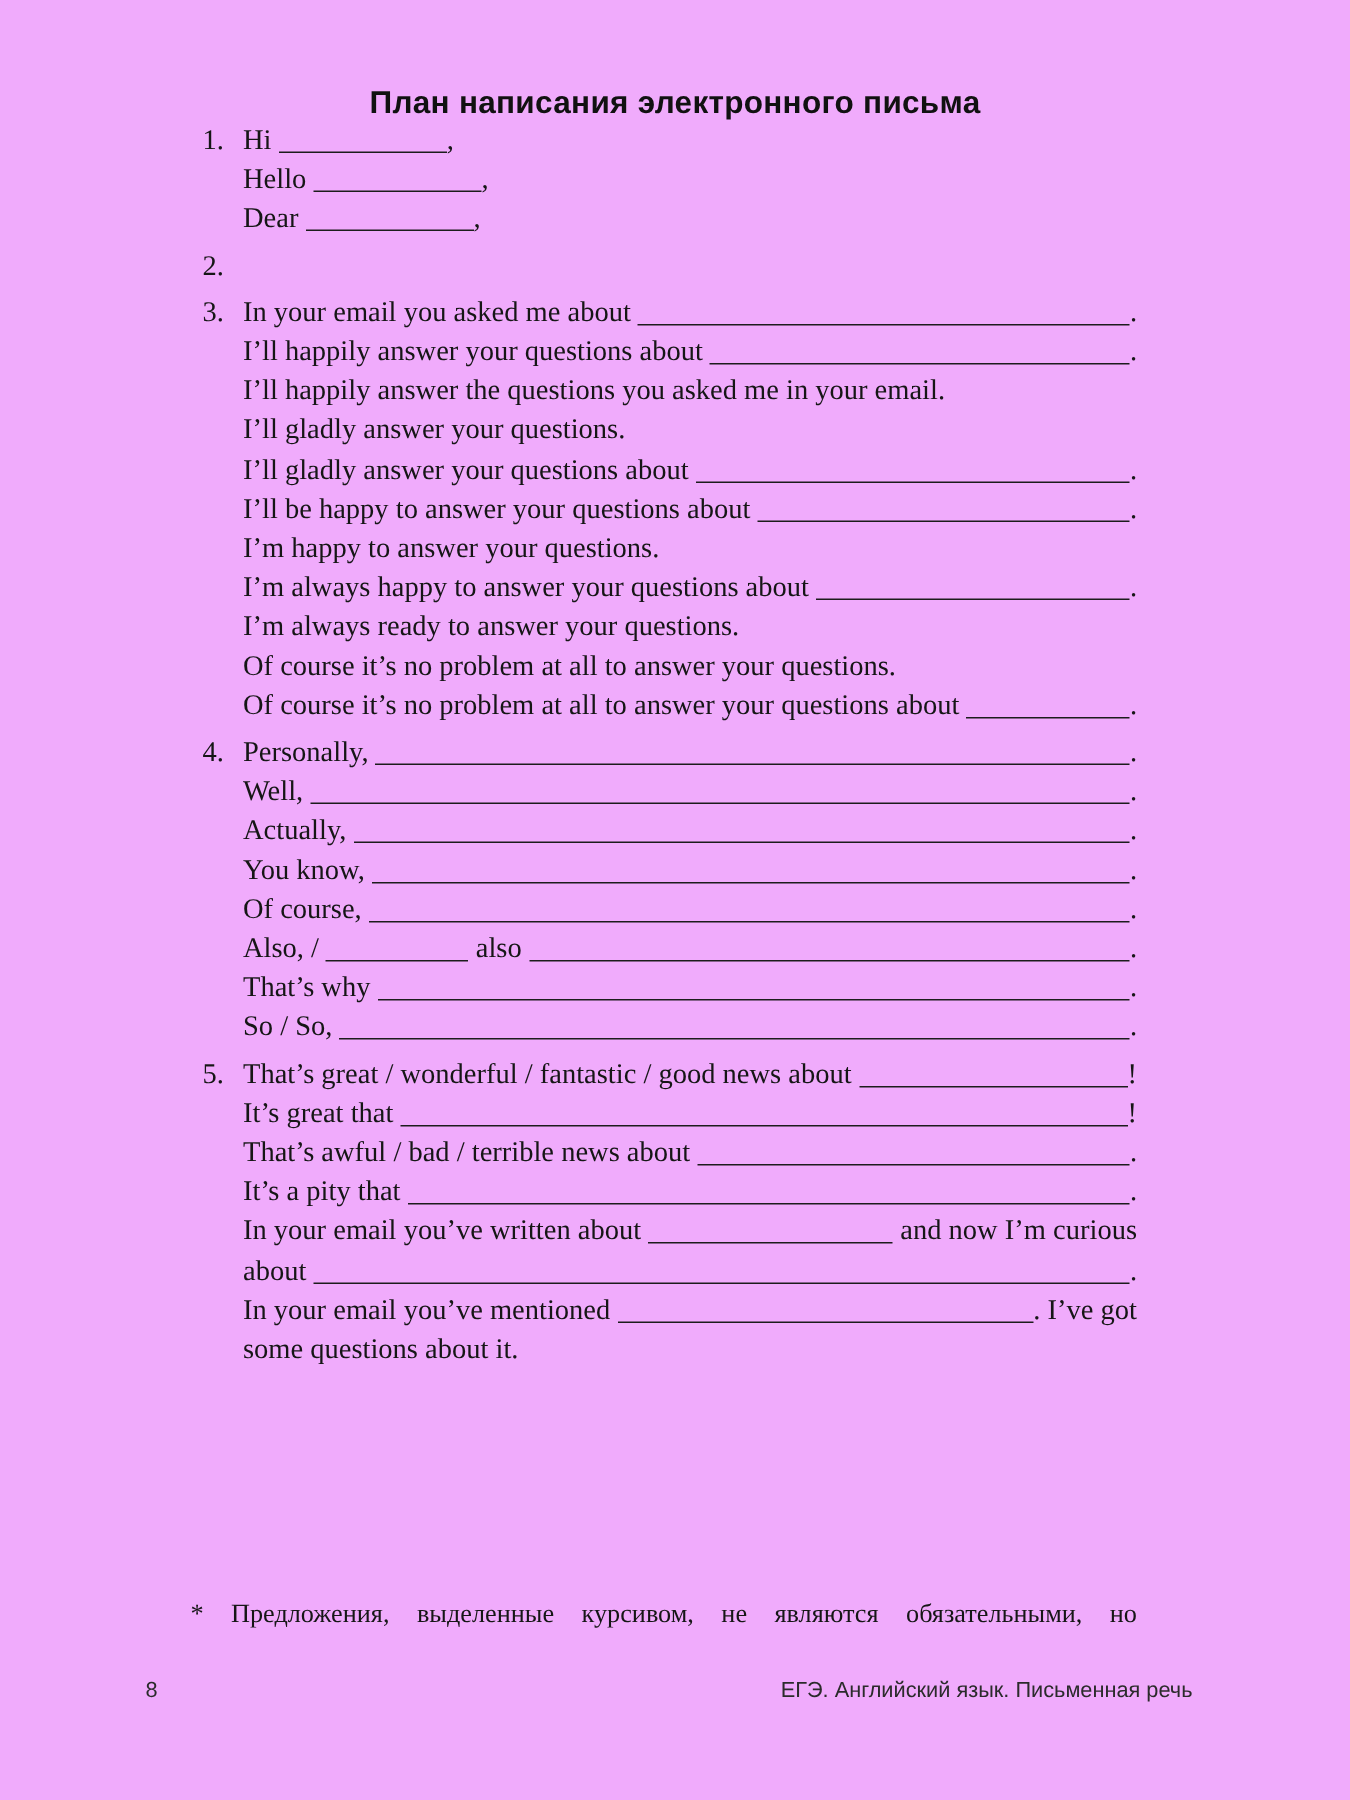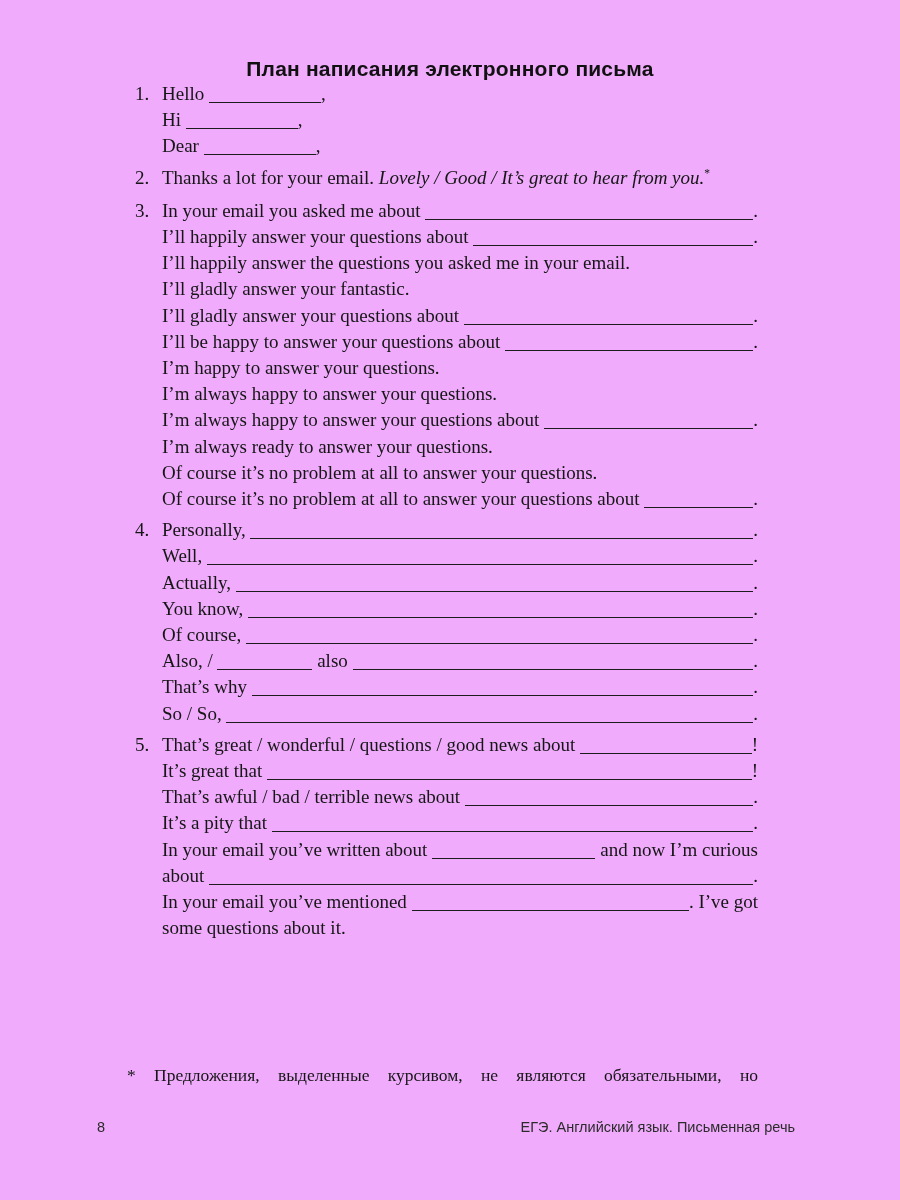--- a/index.html
+++ b/index.html
@@ -61,42 +61,40 @@
 <body>
 
 <div class="page">
 
   <div class="title">План написания электронного письма</div>
 
   <div class="list" id="plan-list">
       <div class="item">
         <div class="num">1.</div>
         <div class="ibody">
+          <div class="line"><span class="seg">Hi </span><span class="blank" style="width: 112px;"></span><span class="seg">,</span></div>
           <div class="line"><span class="seg">Hello </span><span class="blank" style="width: 112px;"></span><span class="seg">,</span></div>
-          <div class="line"><span class="seg">Hi </span><span class="blank" style="width: 112px;"></span><span class="seg">,</span></div>
           <div class="line"><span class="seg">Dear </span><span class="blank" style="width: 112px;"></span><span class="seg">,</span></div>
         </div>
       </div>
       <div class="item">
         <div class="num">2.</div>
         <div class="ibody">
-          <div class="line"><span class="seg">Thanks a lot for your email. </span><span class="seg it">Lovely / Good / It’s great to hear from you.</span><span class="seg sup">*</span></div>
         </div>
       </div>
       <div class="item">
         <div class="num">3.</div>
         <div class="ibody">
           <div class="line fx"><span class="seg">In your email you asked me about </span><span class="blank fill"></span><span class="seg">.</span></div>
           <div class="line fx"><span class="seg">I’ll happily answer your questions about </span><span class="blank fill"></span><span class="seg">.</span></div>
           <div class="line"><span class="seg">I’ll happily answer the questions you asked me in your email.</span></div>
-          <div class="line"><span class="seg">I’ll gladly answer your fantastic.</span></div>
+          <div class="line"><span class="seg">I’ll gladly answer your questions.</span></div>
           <div class="line fx"><span class="seg">I’ll gladly answer your questions about </span><span class="blank fill"></span><span class="seg">.</span></div>
           <div class="line fx"><span class="seg">I’ll be happy to answer your questions about </span><span class="blank fill"></span><span class="seg">.</span></div>
           <div class="line"><span class="seg">I’m happy to answer your questions.</span></div>
-          <div class="line"><span class="seg">I’m always happy to answer your questions.</span></div>
           <div class="line fx"><span class="seg">I’m always happy to answer your questions about </span><span class="blank fill"></span><span class="seg">.</span></div>
           <div class="line"><span class="seg">I’m always ready to answer your questions.</span></div>
           <div class="line"><span class="seg">Of course it’s no problem at all to answer your questions.</span></div>
           <div class="line fx"><span class="seg">Of course it’s no problem at all to answer your questions about </span><span class="blank fill"></span><span class="seg">.</span></div>
         </div>
       </div>
       <div class="item">
         <div class="num">4.</div>
         <div class="ibody">
           <div class="line fx"><span class="seg">Personally, </span><span class="blank fill"></span><span class="seg">.</span></div>
@@ -105,21 +103,21 @@
           <div class="line fx"><span class="seg">You know, </span><span class="blank fill"></span><span class="seg">.</span></div>
           <div class="line fx"><span class="seg">Of course, </span><span class="blank fill"></span><span class="seg">.</span></div>
           <div class="line fx"><span class="seg">Also, / </span><span class="blank" style="width: 95px;"></span><span class="seg"> also </span><span class="blank fill"></span><span class="seg">.</span></div>
           <div class="line fx"><span class="seg">That’s why </span><span class="blank fill"></span><span class="seg">.</span></div>
           <div class="line fx"><span class="seg">So / So, </span><span class="blank fill"></span><span class="seg">.</span></div>
         </div>
       </div>
       <div class="item">
         <div class="num">5.</div>
         <div class="ibody">
-          <div class="line fx"><span class="seg">That’s great / wonderful / questions / good news about </span><span class="blank fill"></span><span class="seg">!</span></div>
+          <div class="line fx"><span class="seg">That’s great / wonderful / fantastic / good news about </span><span class="blank fill"></span><span class="seg">!</span></div>
           <div class="line fx"><span class="seg">It’s great that </span><span class="blank fill"></span><span class="seg">!</span></div>
           <div class="line fx"><span class="seg">That’s awful / bad / terrible news about </span><span class="blank fill"></span><span class="seg">.</span></div>
           <div class="line fx"><span class="seg">It’s a pity that </span><span class="blank fill"></span><span class="seg">.</span></div>
           <div class="line fx"><span class="seg">In your email you’ve written about </span><span class="blank fill"></span><span class="seg"> and now I’m curious</span></div>
           <div class="line fx"><span class="seg">about </span><span class="blank fill"></span><span class="seg">.</span></div>
           <div class="line fx"><span class="seg">In your email you’ve mentioned </span><span class="blank fill"></span><span class="seg">. I’ve got</span></div>
           <div class="line"><span class="seg">some questions about it.</span></div>
         </div>
       </div>
     </div>

